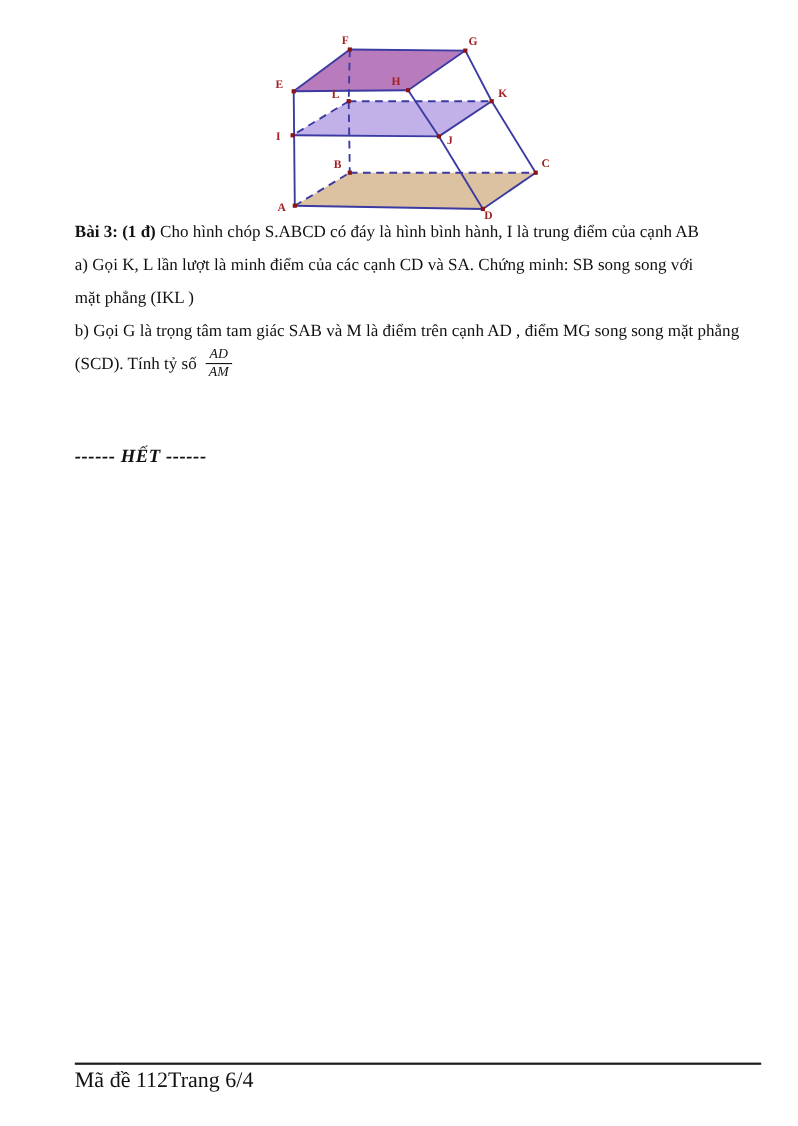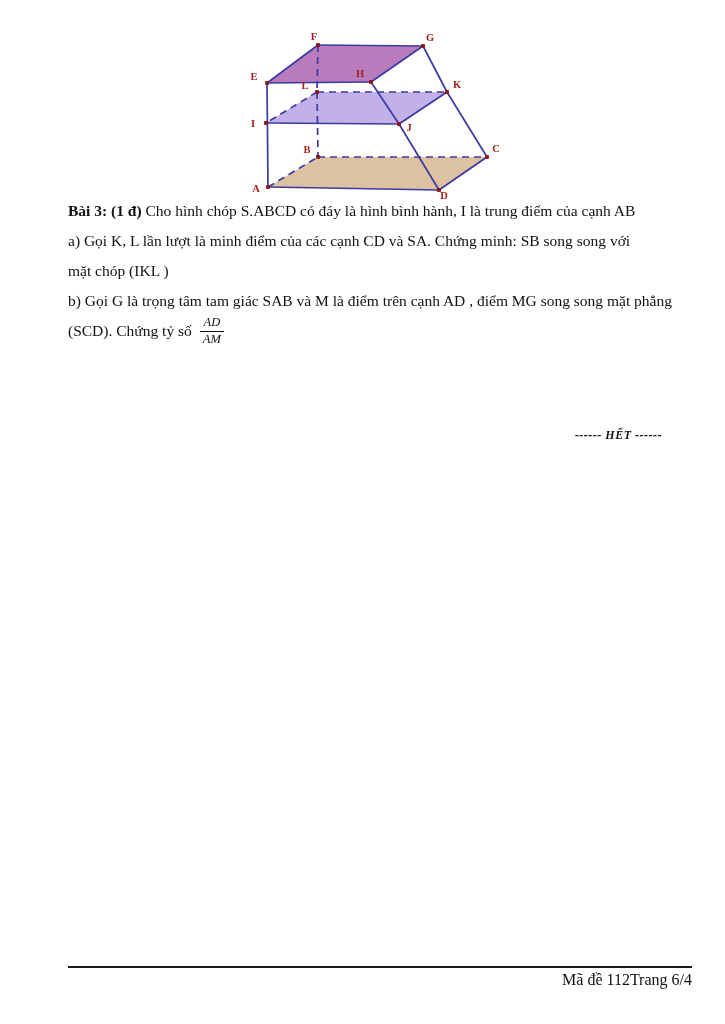--- a/index.html
+++ b/index.html
@@ -22,29 +22,29 @@
   .text-line{white-space:nowrap;}
   .bold{font-weight:bold;margin-top:20px;}
   .frac{
     display:inline-block;vertical-align:middle;text-align:center;
     font-style:italic;line-height:1.1;font-size:12.5px;
     margin-left:8px;position:relative;top:-1px;
   }
   .frac .num{display:block;border-bottom:1.2px solid #111;padding:0 3px 1px;}
   .frac .den{display:block;padding:1px 3px 0;}
   .end-marker{
-    position:absolute;left:68px;top:428px;width:594px;
-    text-align:right;font-weight:bold;font-style:italic;
-    font-size:12px;letter-spacing:0.5px;
+    position:absolute;left:68px;top:405px;width:594px;
+    text-align:left;font-weight:bold;font-style:italic;
+    font-size:17px;letter-spacing:0.5px;
   }
   .footer{
     position:absolute;left:68px;top:966px;width:624px;
     border-top:2px solid #1a1a1a;padding-top:3px;
-    display:flex;justify-content:flex-end;
-    font-size:16px;
+    display:flex;justify-content:flex-start;
+    font-size:20px;
   }
 </style>
 </head>
 <body>
 
 <div class="page">
 
   <div class="figure">
     <svg id="figure-svg" xmlns="http://www.w3.org/2000/svg" preserveAspectRatio="none" viewBox="246 28 256 178">
         <polygon points="268,187 318,157 487,157 439,190" fill="#dcc2a1"></polygon>
@@ -92,23 +92,23 @@
         <rect x="316.1" y="43.1" width="3.8" height="3.8" fill="#8b1515"></rect>
         <text x="314" y="40" fill="#a32020" font-size="10.5" font-weight="bold" font-family="&quot;Liberation Serif&quot;, serif" text-anchor="middle">F</text>
         <rect x="421.1" y="44.1" width="3.8" height="3.8" fill="#8b1515"></rect>
         <text x="430" y="41" fill="#a32020" font-size="10.5" font-weight="bold" font-family="&quot;Liberation Serif&quot;, serif" text-anchor="middle">G</text>
       </svg>
   </div>
 
   <div class="text-block">
     <div class="text-line"><span class="bold">Bài 3: (1 đ)</span><span> Cho hình chóp S.ABCD có đáy là hình bình hành, I là trung điểm của cạnh AB</span></div>
     <div class="text-line"><span>a) Gọi K, L lần lượt là minh điểm của các cạnh CD và SA. Chứng minh: SB song song với</span></div>
-    <div class="text-line"><span>mặt chóp (IKL )</span></div>
+    <div class="text-line"><span>mặt phẳng (IKL )</span></div>
     <div class="text-line"><span>b) Gọi G là trọng tâm tam giác SAB và M là điểm trên cạnh AD , điểm MG song song mặt phẳng</span></div>
-    <div class="text-line"><span>(SCD). Chứng tỷ số</span><span class="frac"><span class="num">AD</span><span class="den">AM</span></span></div>
+    <div class="text-line"><span>(SCD). Tính tỷ số</span><span class="frac"><span class="num">AD</span><span class="den">AM</span></span></div>
   </div>
 
   <div class="end-marker">------ HẾT ------</div>
 
   <div class="footer">
     <span>Mã đề 112</span>
     <span>Trang 6/4</span>
   </div>
 
 </div>

